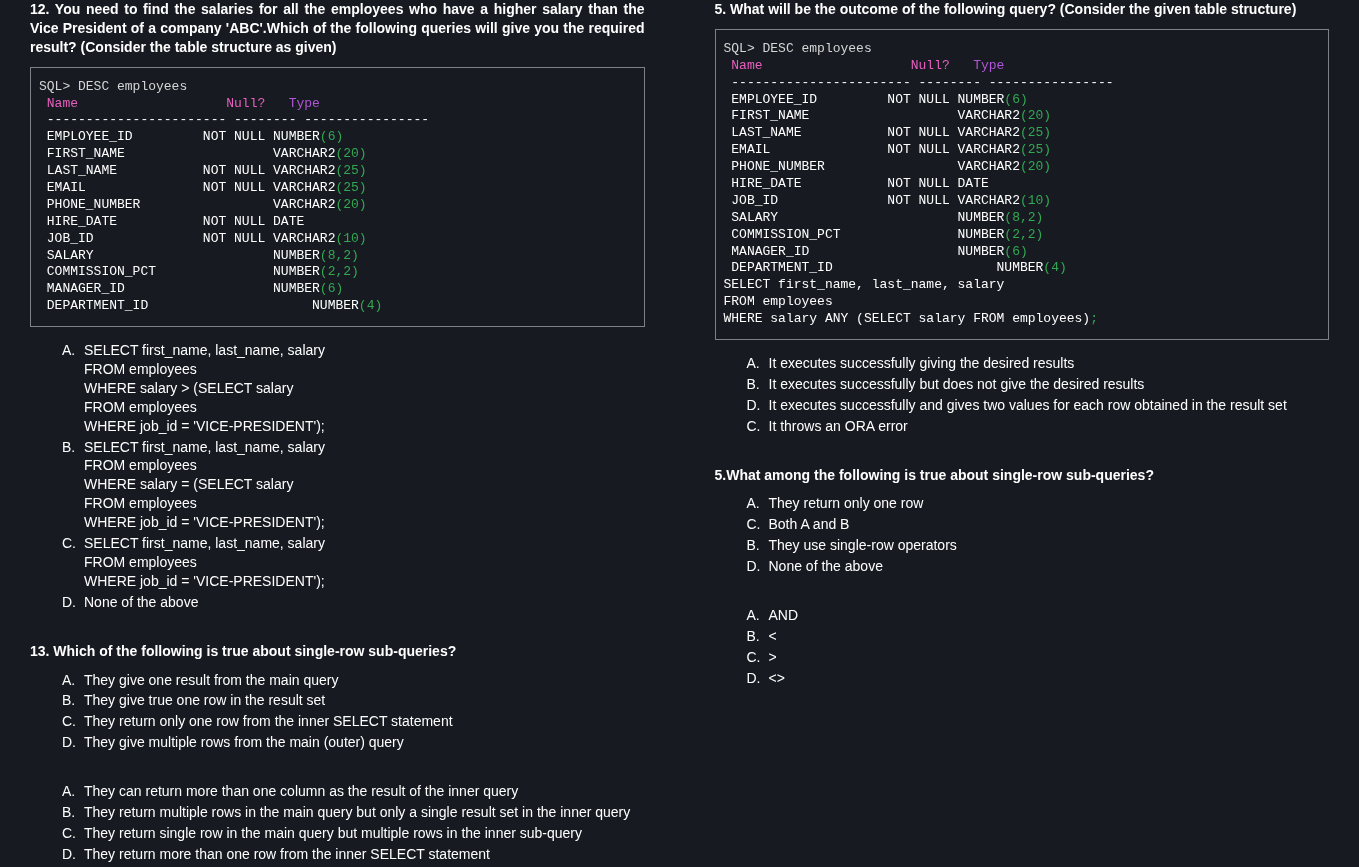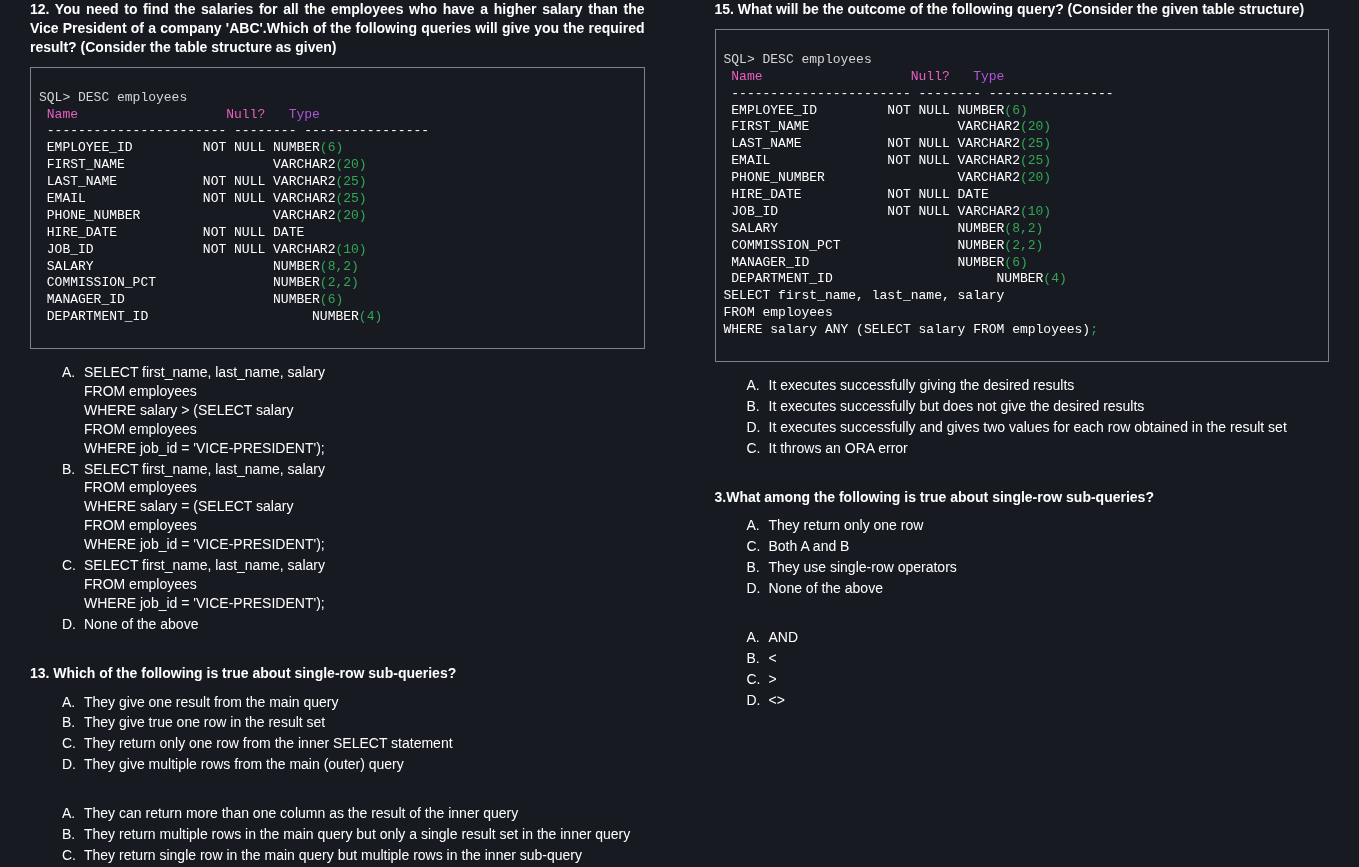--- a/index.html
+++ b/index.html
@@ -30,21 +30,21 @@
     font-weight: bold;
     text-align: justify;
     margin-bottom: 10px;
   }
   .qtext-left {
     font-weight: bold;
     margin-bottom: 10px;
   }
   .codebox {
     border: 1px solid #7c828c;
-    padding: 22px 8px;
+    padding: 11px 8px;
     font-family: "Courier New", monospace;
     font-size: 13px;
     line-height: 1.3;
     white-space: pre;
     overflow-x: auto;
     margin-bottom: 14px;
   }
   .codebox .kw-sql { color: #d6d6d6; }
   .codebox .hdr-name { color: #e85fbf; }
   .codebox .hdr-null { color: #e85fbf; }
@@ -130,21 +130,21 @@
         <li data-letter="C"><span>They return single row in the main query but multiple rows in the inner sub-query</span></li>
         <li data-letter="D"><span>They return more than one row from the inner SELECT statement</span></li>
       </ol>
     </div>
 
   </div>
 
   <div class="col">
 
     <div class="question">
-      <div class="qtext-left">15. What will be the outcome of the following query? (Consider the given table structure)</div>
+      <div class="qtext-left">5. What will be the outcome of the following query? (Consider the given table structure)</div>
       <div class="codebox"><span class="kw-sql">SQL&gt; DESC employees</span>
 <span class="hdr-name"> Name</span>                   <span class="hdr-null">Null?</span>   <span class="hdr-type">Type</span>
 <span> ----------------------- -------- ----------------</span>
 <span> EMPLOYEE_ID         NOT NULL NUMBER</span><span class="num">(6)</span>
 <span> FIRST_NAME                   VARCHAR2</span><span class="num">(20)</span>
 <span> LAST_NAME           NOT NULL VARCHAR2</span><span class="num">(25)</span>
 <span> EMAIL               NOT NULL VARCHAR2</span><span class="num">(25)</span>
 <span> PHONE_NUMBER                 VARCHAR2</span><span class="num">(20)</span>
 <span> HIRE_DATE           NOT NULL DATE</span>
 <span> JOB_ID              NOT NULL VARCHAR2</span><span class="num">(10)</span>
@@ -158,21 +158,21 @@
 
       <ol class="answers">
         <li data-letter="A"><span>It executes successfully giving the desired results</span></li>
         <li data-letter="B"><span>It executes successfully but does not give the desired results</span></li>
         <li data-letter="D"><span>It executes successfully and gives two values for each row obtained in the result set</span></li>
         <li data-letter="C"><span>It throws an ORA error</span></li>
       </ol>
     </div>
 
     <div class="question">
-      <div class="qtext-left">3.What among the following is true about single-row sub-queries?</div>
+      <div class="qtext-left">5.What among the following is true about single-row sub-queries?</div>
       <ol class="answers">
         <li data-letter="A"><span>They return only one row</span></li>
         <li data-letter="C"><span>Both A and B</span></li>
         <li data-letter="B"><span>They use single-row operators</span></li>
         <li data-letter="D"><span>None of the above</span></li>
       </ol>
     </div>
 
     <div class="question">
       <ol class="answers">

